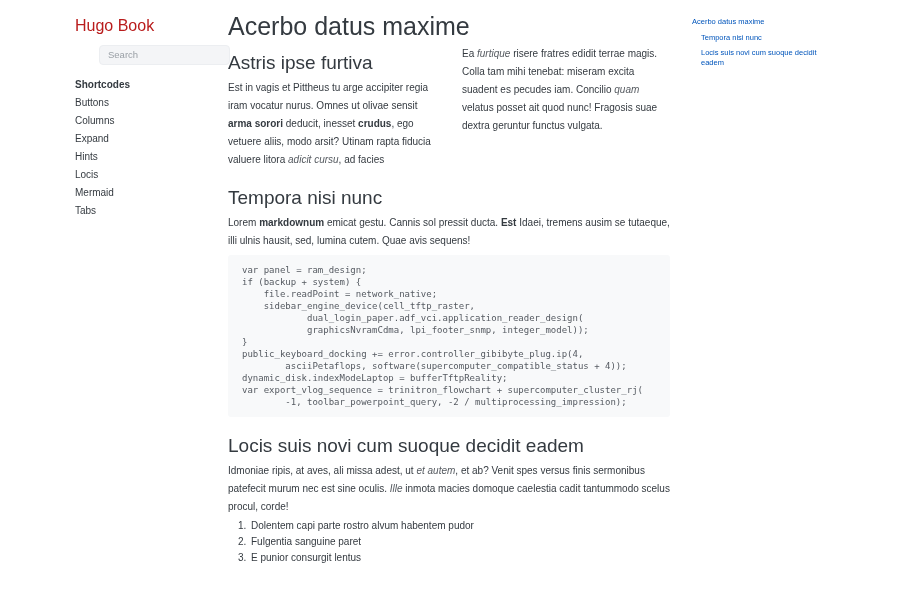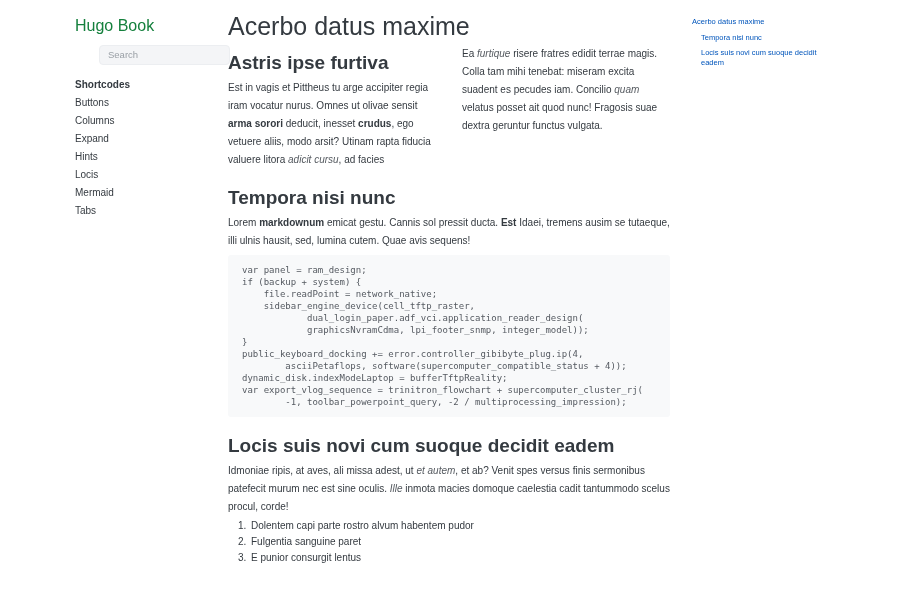--- a/index.html
+++ b/index.html
@@ -6,37 +6,37 @@
   html, body { margin: 0; padding: 0; background: #ffffff; }
   body {
     font-family: "Liberation Sans", sans-serif;
     color: #343a40;
     width: 900px; height: 600px; overflow: hidden;
   }
   .page { width: 900px; height: 600px; display: flex; overflow: hidden; }
 
   
   .sidebar { width: 220px; flex-shrink: 0; padding: 16px 14px 0 75px; }
-  .brand { font-size: 16px; line-height: 20px; font-weight: 500; color: #15803d; }
+  .brand { font-size: 16px; line-height: 20px; font-weight: 500; color: #b91c1c; }
   .search-box { margin-top: 8px; }
   .search-box input {
     width: 100%; height: 20px; border: 1px solid #eceef1; background: #f4f5f7;
     border-radius: 4px; padding: 0 8px; font-size: 9.5px;
     font-family: "Liberation Sans", sans-serif; color: #343a40; outline: none; margin-left: 24px;
   }
   .search-box input::placeholder { color: #9aa0a6; }
   .nav-title { font-size: 10px; line-height: 18px; font-weight: 700; margin-top: 4px; }
   .nav-section.second .nav-title { margin-top: 11px; }
   .nav-item { display: block; font-size: 10px; line-height: 18px; color: #343a40; text-decoration: none; cursor: pointer; }
   .nav-item.lvl1 { padding-left: 11px; }
 
   
   .main { width: 458px; flex-shrink: 0; padding: 0 8px; }
   h1 { font-size: 25px; line-height: 32px; font-weight: 400; margin: 10px 0 0; color: #343a40; }
-  h2 { font-size: 19px; line-height: 26px; font-weight: 700; margin: 16px 0 0; color: #343a40; }
+  h2 { font-size: 19px; line-height: 26px; font-weight: 400; margin: 16px 0 0; color: #343a40; }
   .cols { display: flex; gap: 26px; }
   .col { flex: 1; min-width: 0; }
   .col h2 { margin-top: 8px; }
   p { font-size: 10px; line-height: 18px; margin: 3px 0 0; }
   strong { font-weight: 700; }
   em { font-style: italic; color: #505archive560; }
   em { color: #54595f; }
   pre {
     margin: 5px 0 0; background: #f8f9fa; border-radius: 3px;
     padding: 9px 14px; font-family: "DejaVu Sans Mono", monospace;

